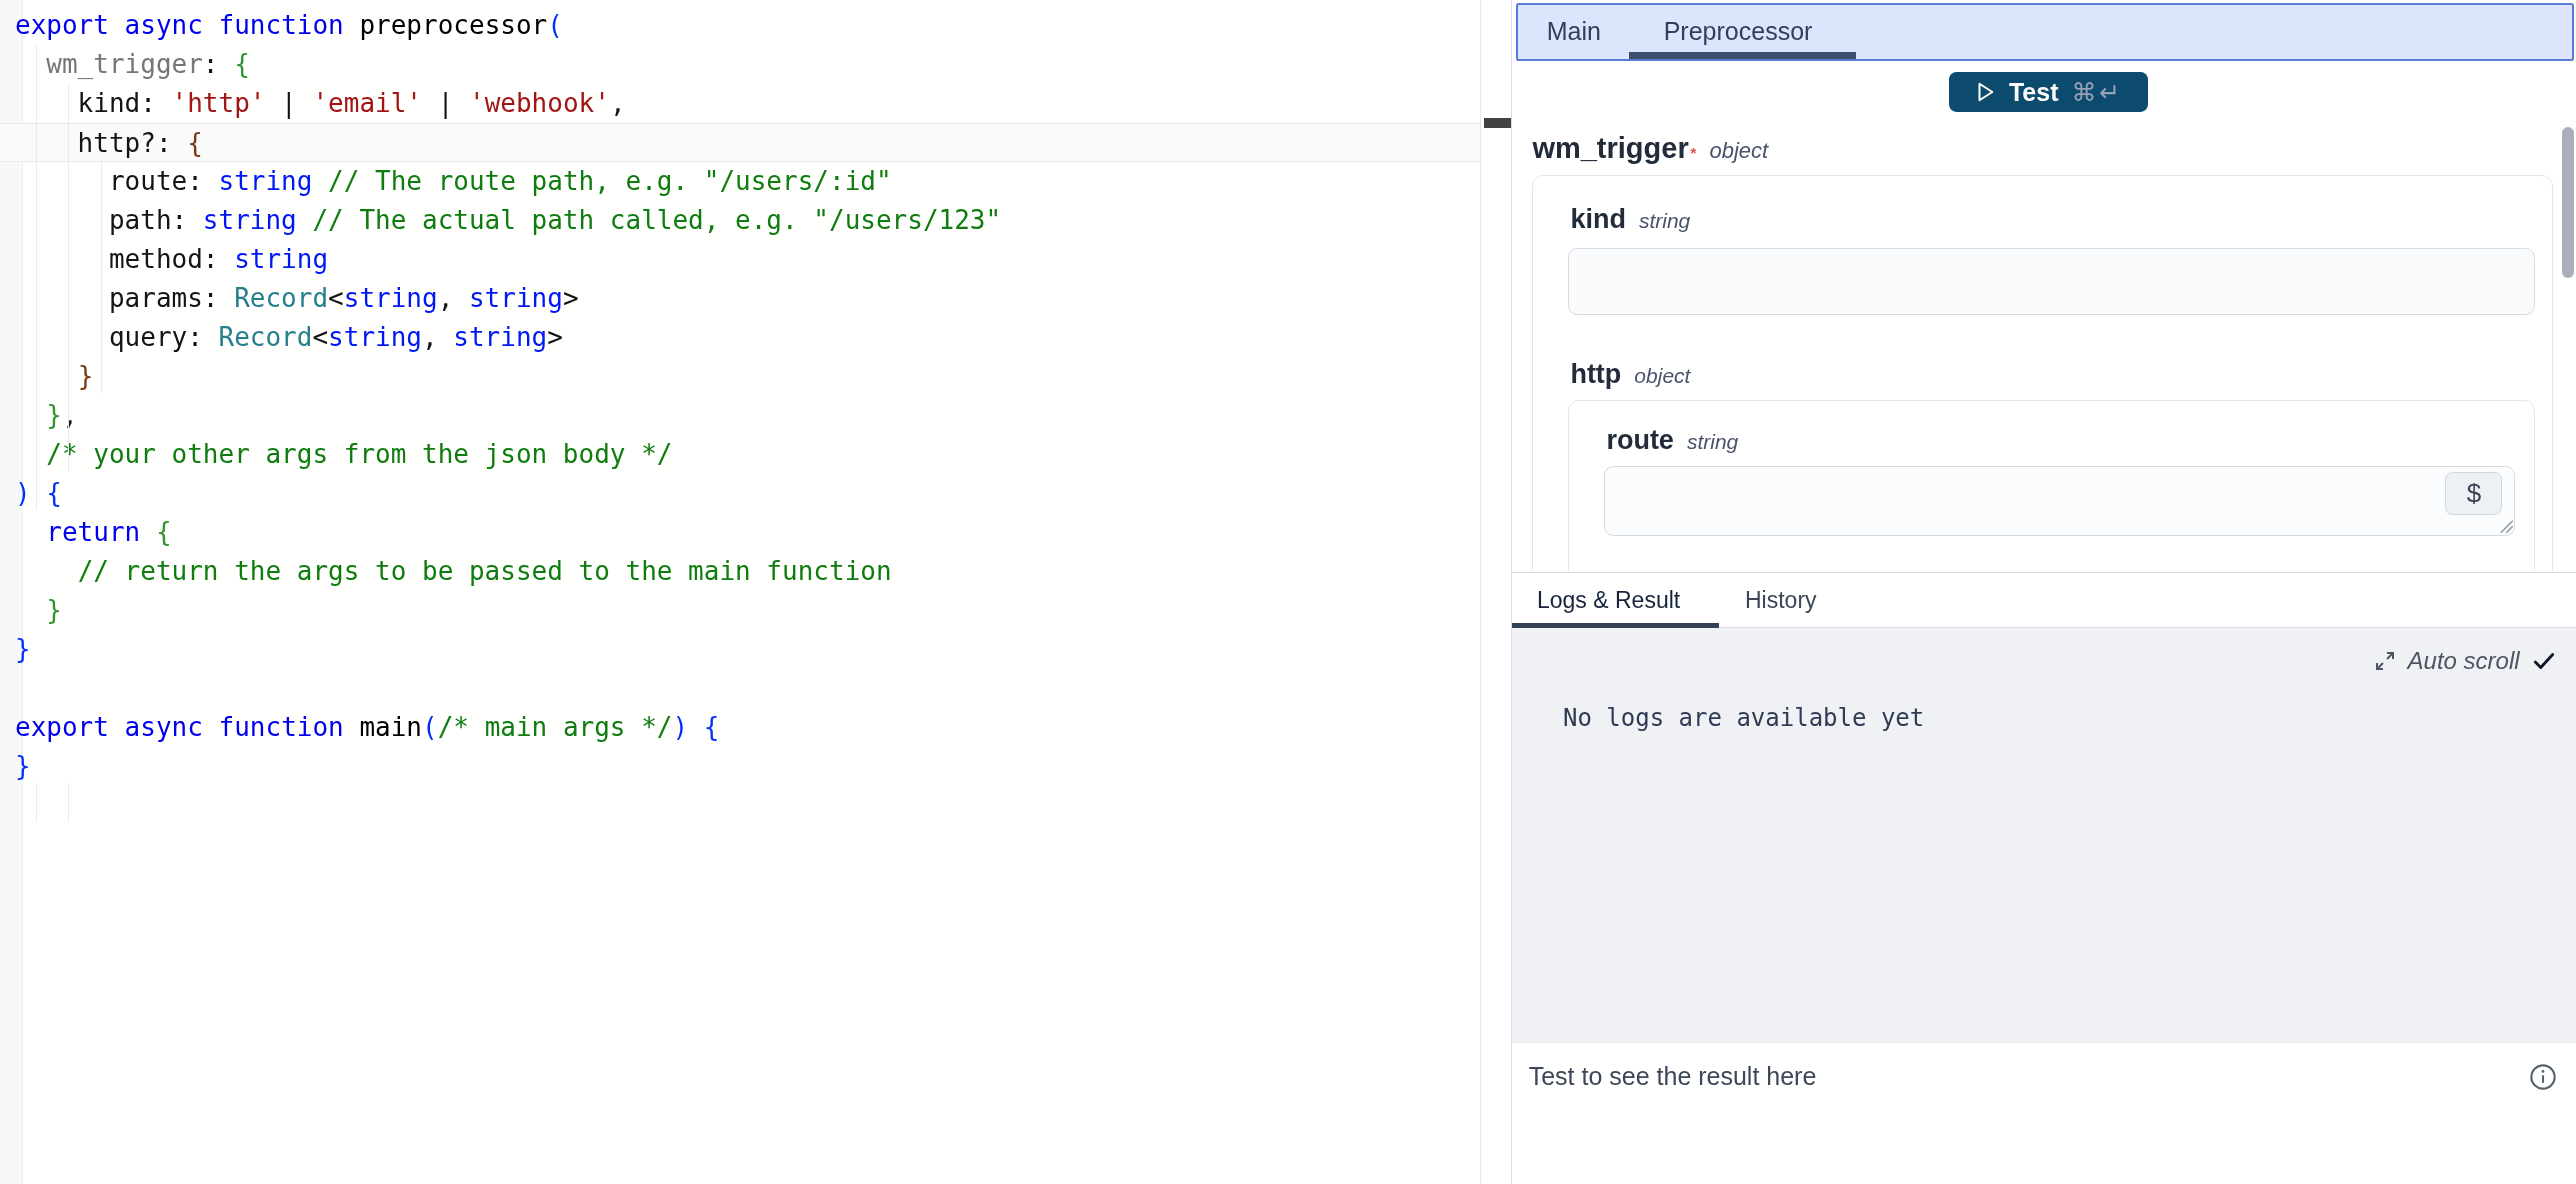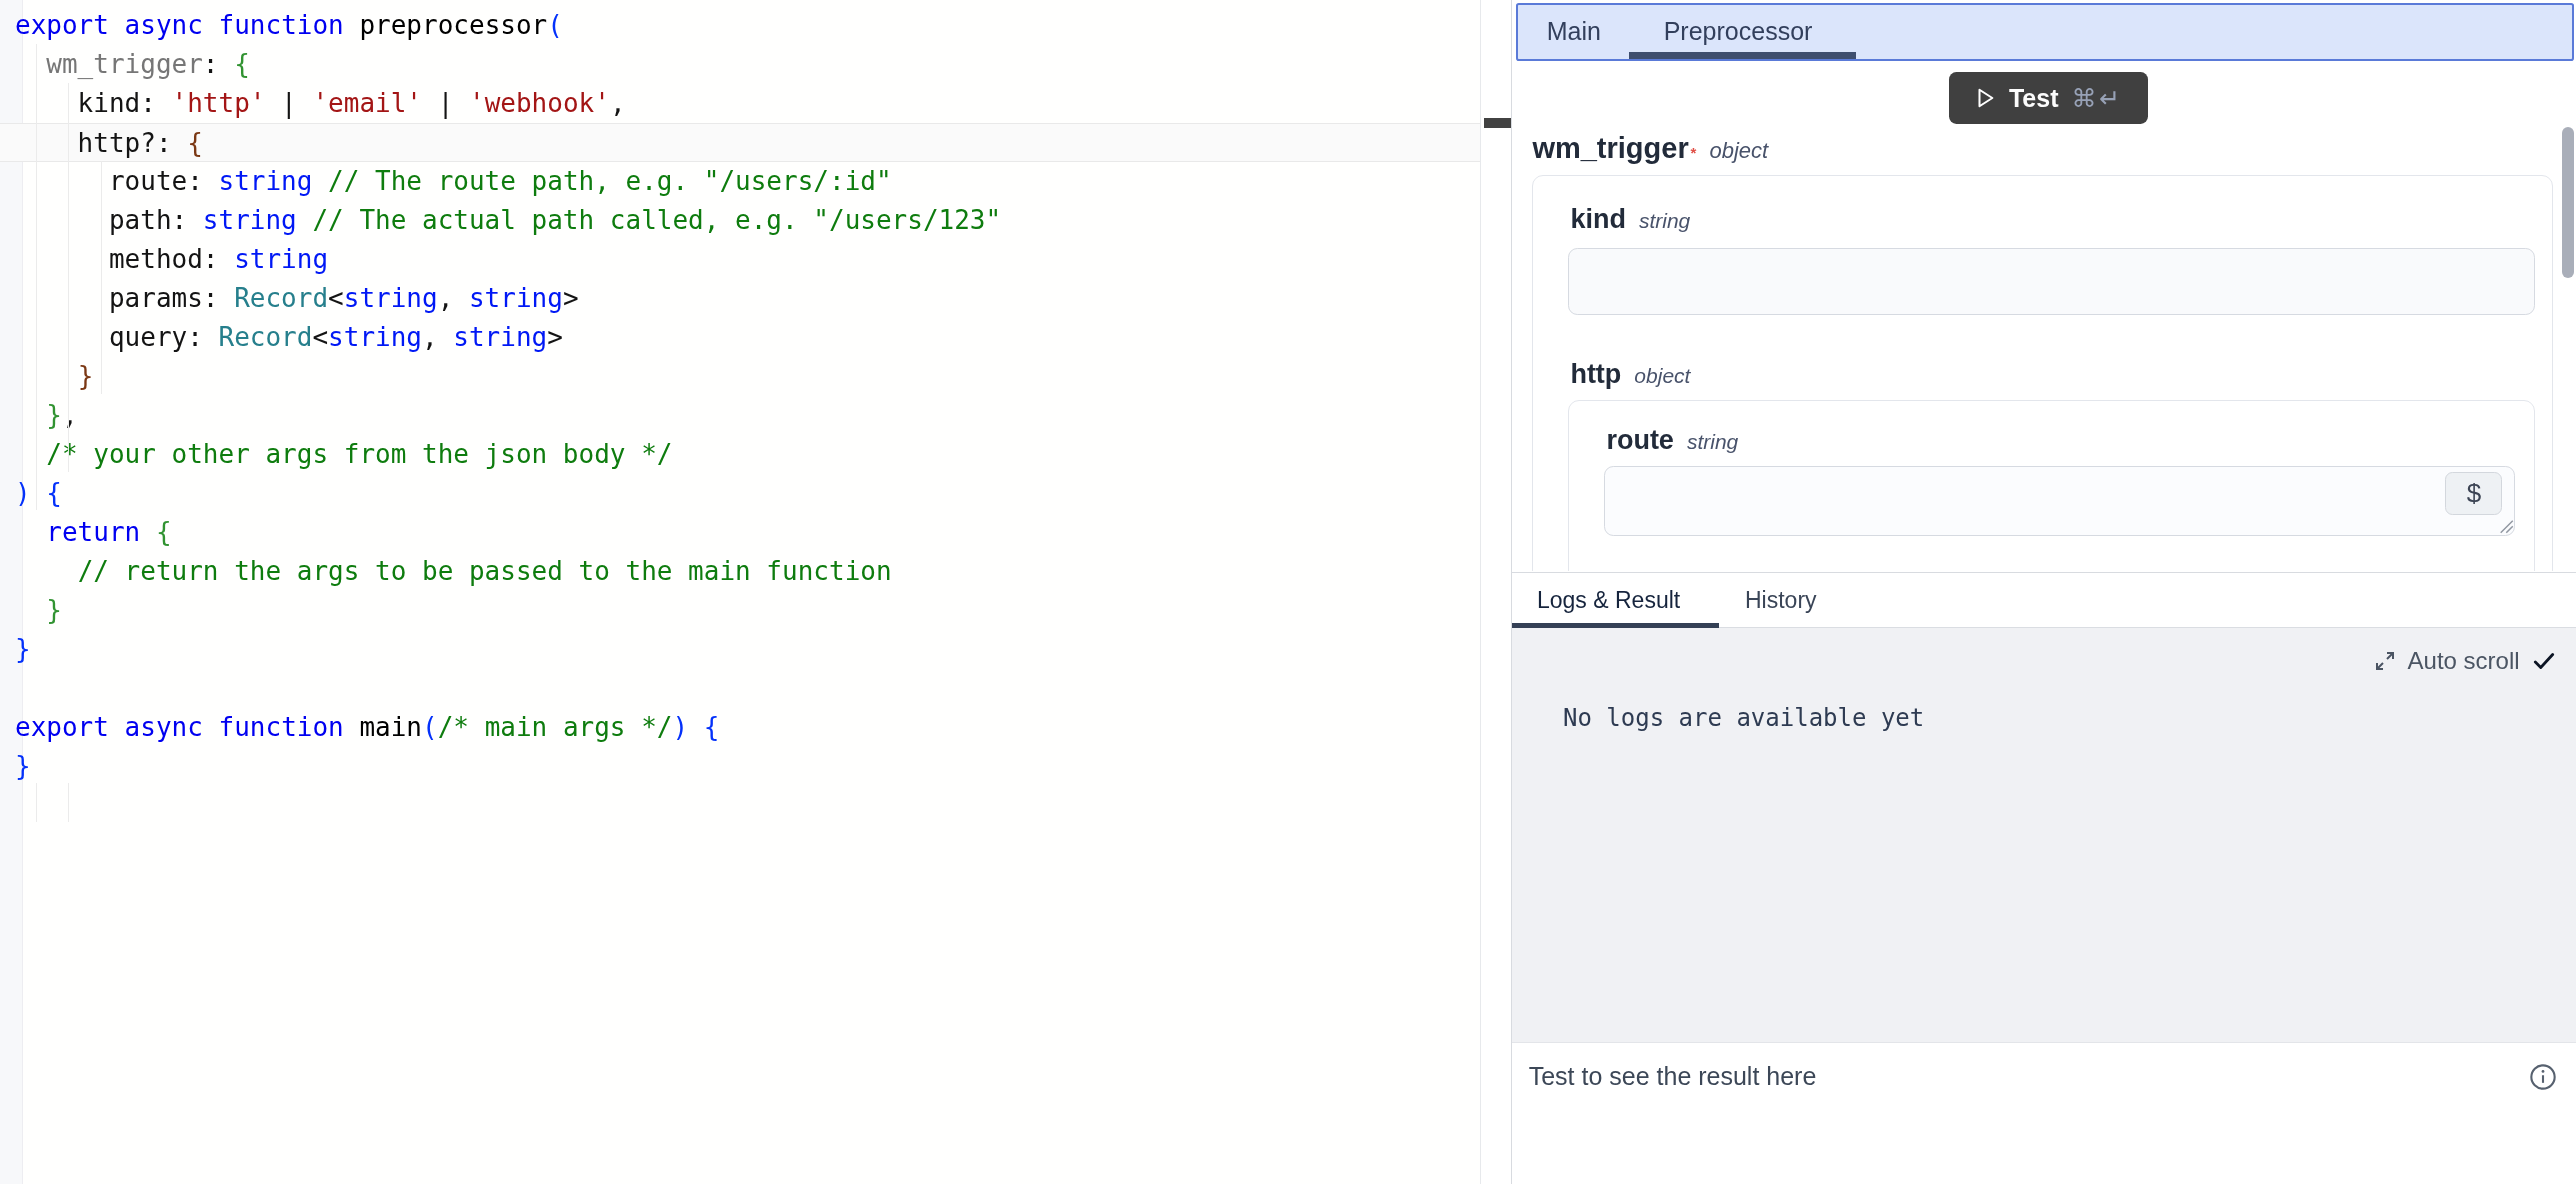--- a/index.html
+++ b/index.html
@@ -23,21 +23,21 @@
 
   
   .right-panel { position:absolute; left:1511px; top:0; width:1065px; height:1184px; background:#fff; border-left:0.9px solid #d8dbe0; }
 
   .tabbox { position:absolute; left:3.7px; top:2.8px; width:1058px; height:58px; background:#dbe5fb; border:2.8px solid #5a7ad8; border-radius:2.8px; }
   .tabbox .tab { position:absolute; top:0; height:53px; display:flex; align-items:center; font-size:25px; color:#323f5c; font-weight:500; cursor:default; }
   .tab-main { left:29px; }
   .tab-preprocessor { left:146px; }
   .tab-underline { position:absolute; left:111px; bottom:0; width:227px; height:6.5px; background:#3e4e6e; }
 
-  .test-btn { position:absolute; left:437px; top:72px; width:199px; height:52px; background:#404040; border:none; border-radius:7.4px;
+  .test-btn { position:absolute; left:437px; top:72px; width:199px; height:40px; background:#0c4a6e; border:none; border-radius:7.4px;
               display:flex; align-items:center; justify-content:center; gap:13px; color:#fff; cursor:pointer; }
   .test-btn .lbl { font-size:25px; font-weight:700; color:#fcfcfc; }
   .test-btn .kbd { font-size:25px; color:#97a1b6; letter-spacing:2.8px; font-family:"DejaVu Sans", sans-serif; }
 
   .form-clip { position:absolute; left:0; top:123px; width:1065px; height:448px; overflow:hidden; }
   .field-head { display:flex; align-items:baseline; }
   .fh-name { font-weight:700; color:#222b3a; }
   .fh-req { color:#e04f46; font-weight:700; margin-left:1.9px; }
   .fh-type { font-style:italic; color:#49536b; margin-left:13px; }
   .root-head { position:absolute; left:20.4px; top:9.3px; }
@@ -63,21 +63,21 @@
   .form-scrollbar { position:absolute; left:1050px; top:127px; width:12px; height:151px; background:#a9aeb9; border-radius:6.5px; }
 
   .logs-section { position:absolute; left:0; top:572px; width:1065px; height:613px; }
   .logs-tabrow { position:absolute; left:0; top:0; width:1065px; height:56px; background:#fff; border-top:0.9px solid #d8dbe0; border-bottom:1.9px solid #dadde2; }
   .logs-tab { position:absolute; top:0; height:54px; display:flex; align-items:center; font-size:23px; cursor:default; }
   .logs-tab-active { left:25px; color:#16243d; font-weight:500; }
   .logs-tab-history { left:233px; color:#3a4557; }
   .logs-underline { position:absolute; left:0; bottom:-1.9px; width:207px; height:5.6px; background:#344055; }
   .logs-body { position:absolute; left:0; top:56px; width:1065px; height:415px; background:#f0f1f4; }
   .autoscroll { position:absolute; right:20.4px; top:18.5px; display:flex; align-items:center; gap:11px; cursor:pointer; }
-  .autoscroll .as-label { font-size:24px; color:#4b5563; }
+  .autoscroll .as-label { font-size:24px; color:#4b5563;font-style:italic; }
   .no-logs { position:absolute; left:14px; top:76px; font-family:"DejaVu Sans Mono", monospace; font-size:24px; color:#2e3b52;margin-left:37px; }
   .result-area { position:absolute; left:0; top:470px; width:1065px; height:142px; background:#fff; border-top:0.9px solid #e3e5e9; }
   .result-placeholder { position:absolute; left:16.7px; top:18.5px; font-size:25px; color:#3c4757; }
   .info-icon { position:absolute; right:20.4px; top:20.4px; cursor:pointer; }
 </style>
 </head>
 <body>
 
 <div class="page">
 

